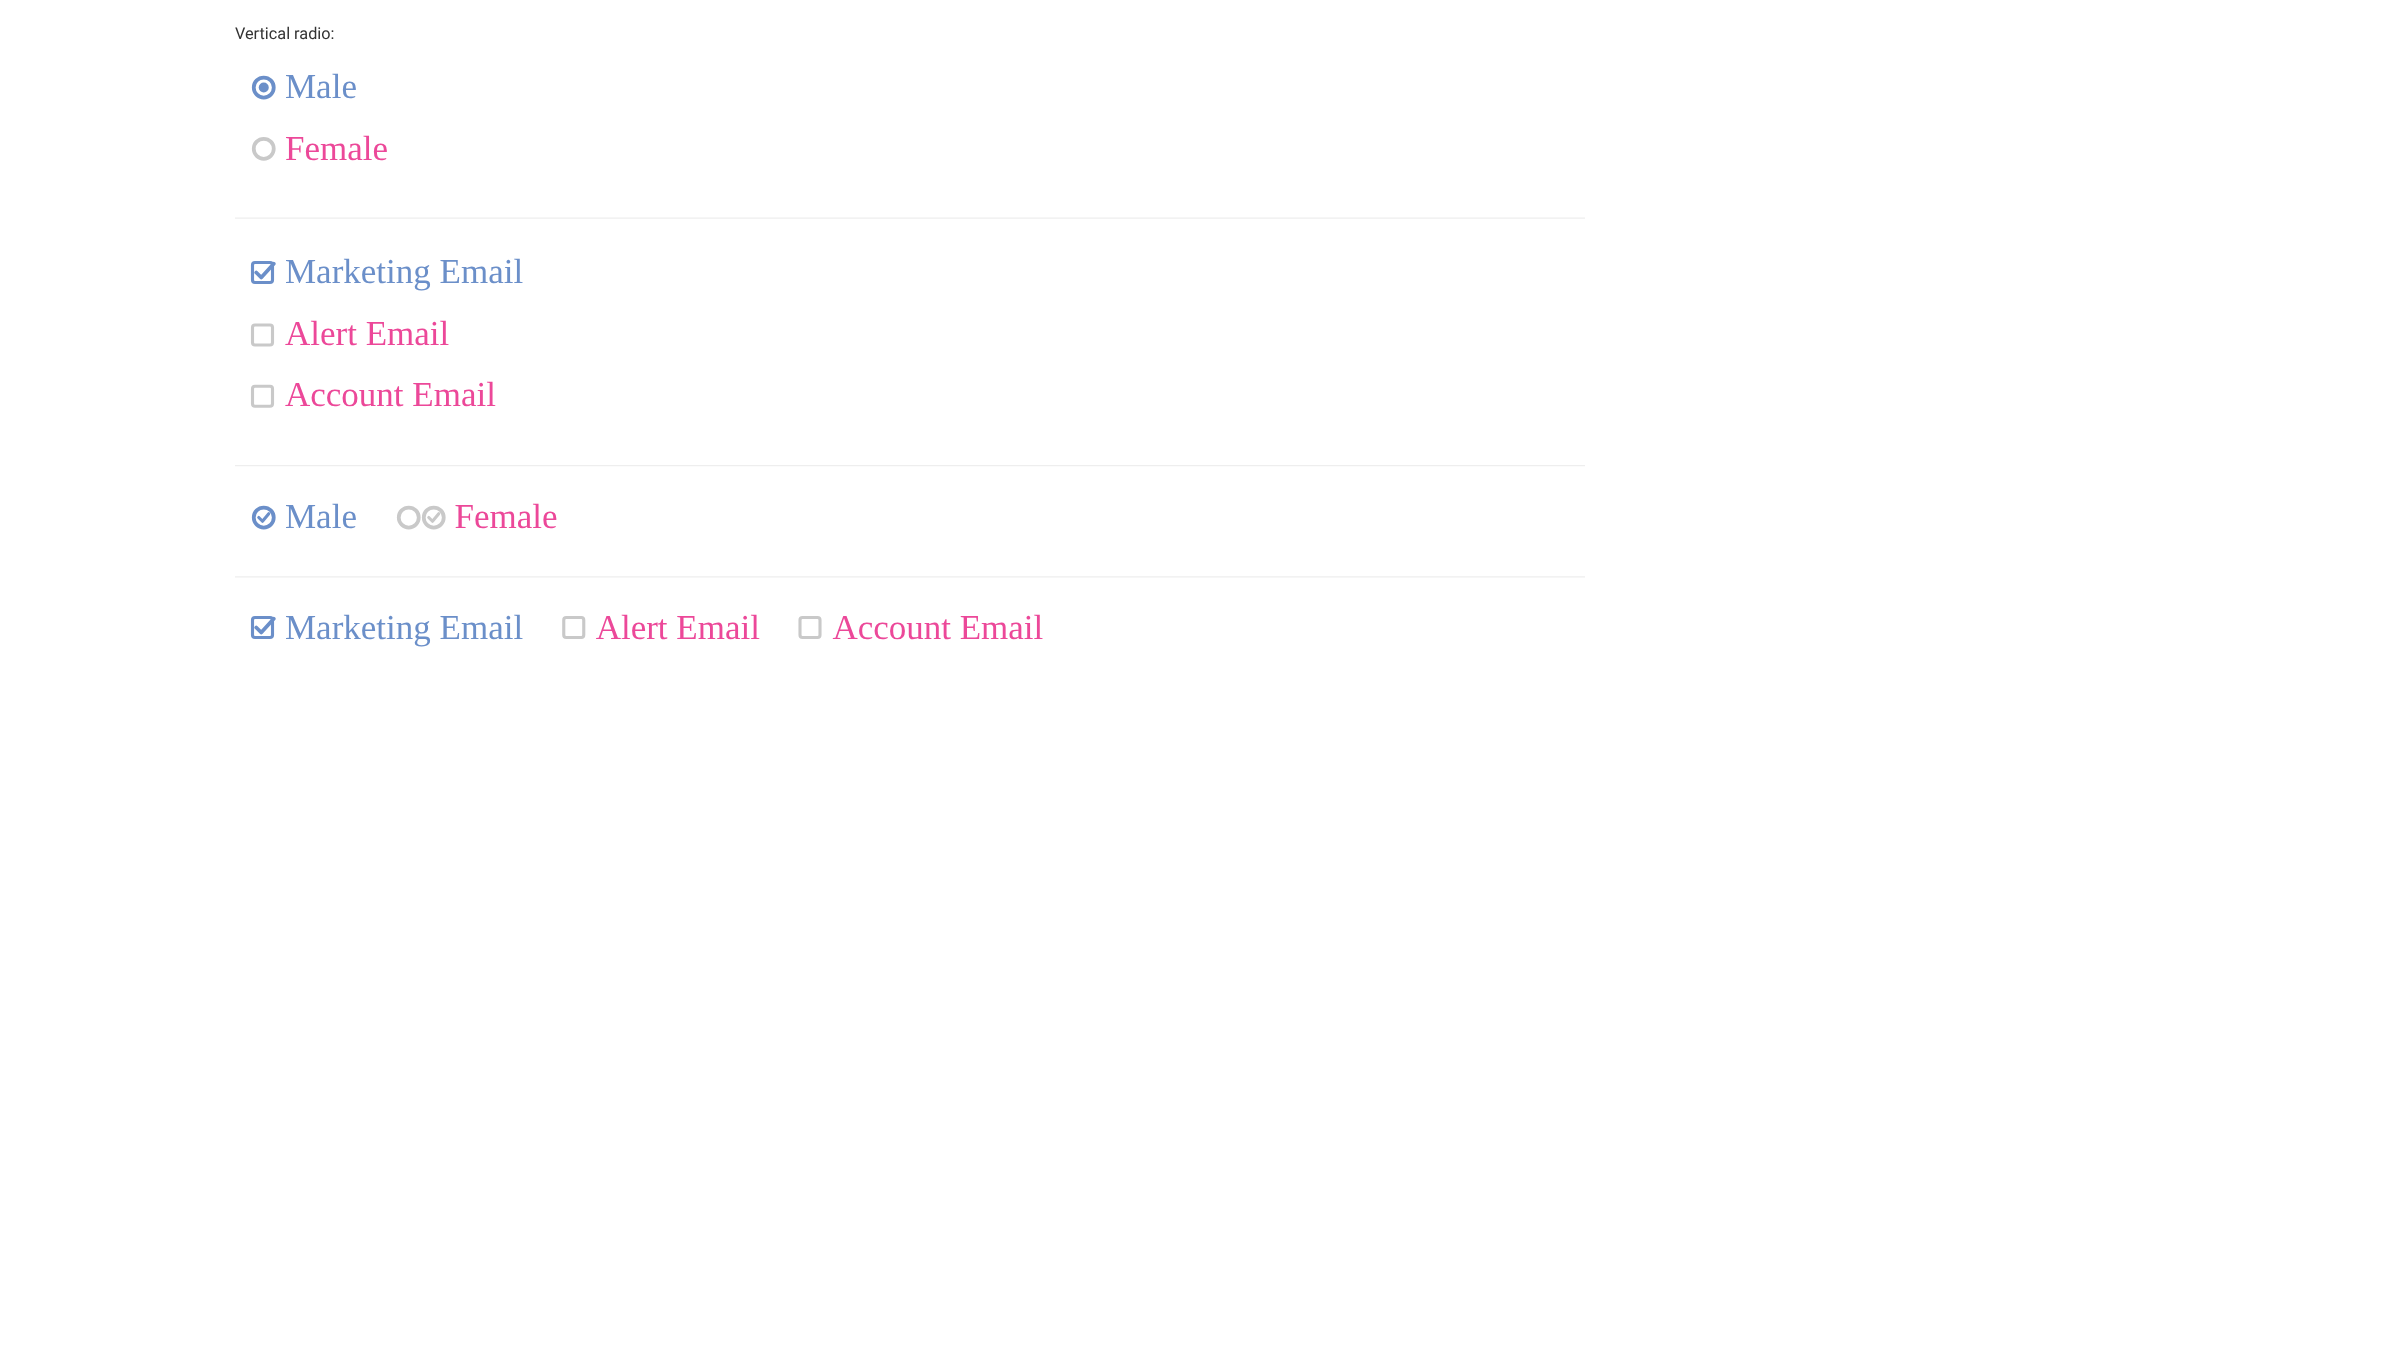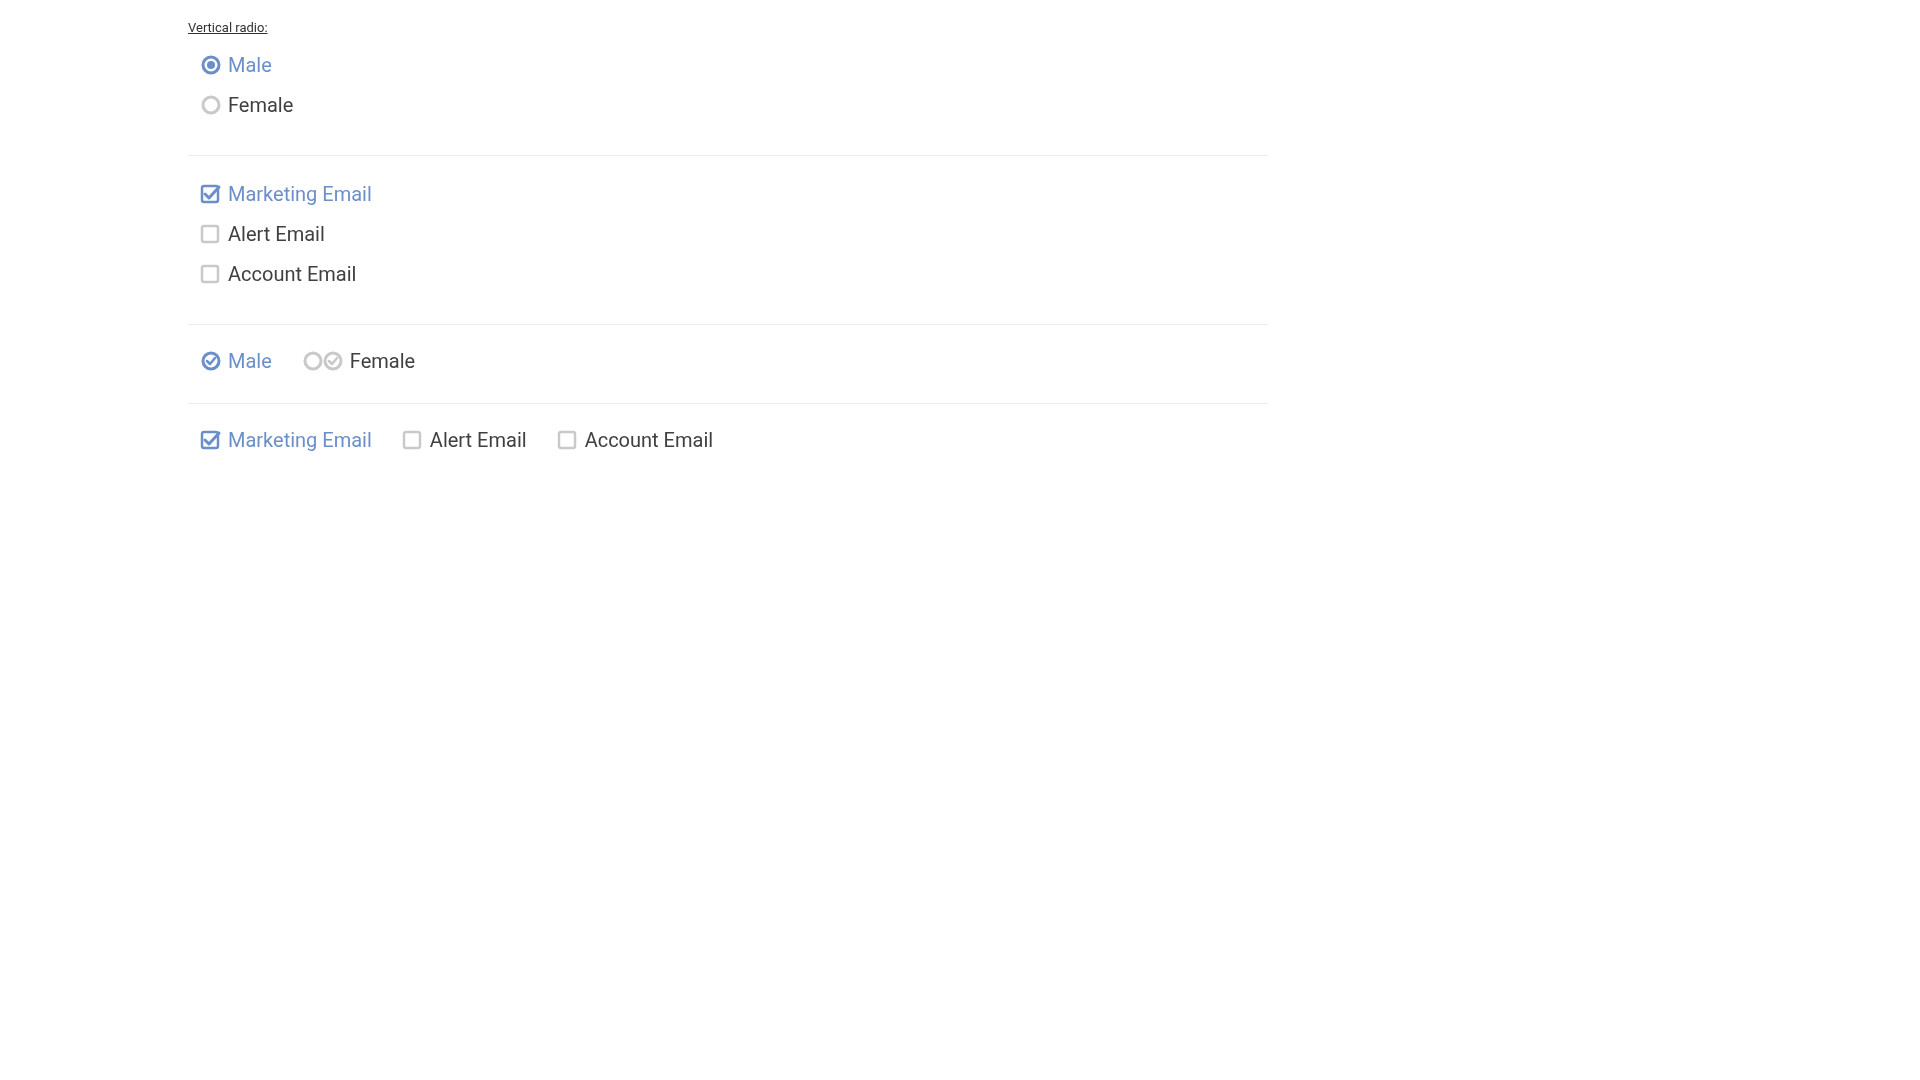--- a/index.html
+++ b/index.html
@@ -19,48 +19,48 @@
       margin-bottom: 18px;
       border-bottom: 1px solid #eee;
     }
     .section:last-child {
       border-bottom: none;
     }
     .section-label {
       font-size: 13px;
       color: #333;
       margin-bottom: 10px;
-      text-decoration: underline;
     }
     .options-vertical {
       display: flex;
       flex-direction: column;
     }
     .options-horizontal {
       display: flex;
       flex-direction: row;
       align-items: center;
     }
     .option {
       display: flex;
       align-items: center;
-      font-size: 20px;
+      font-size: 28px;
       margin-left: 12px;
       cursor: pointer;
+      font-family: Liberation Serif, serif;
     }
     .options-vertical .option {
       margin-top: 8px;
       margin-bottom: 8px;
     }
     .options-horizontal .option {
       margin-right: 18px;
       margin-top: 6px;
     }
     .option.selected .option-text { color: #6b8fc9; }
-    .option.unselected .option-text { color: #404040; }
+    .option.unselected .option-text { color: #ec4899; }
     .icon-wrap {
       display: inline-flex;
       align-items: center;
       margin-right: 6px;
     }
     .option-text {
       line-height: 1.2;
     }
     svg { display: block; }
     .double-radio {

